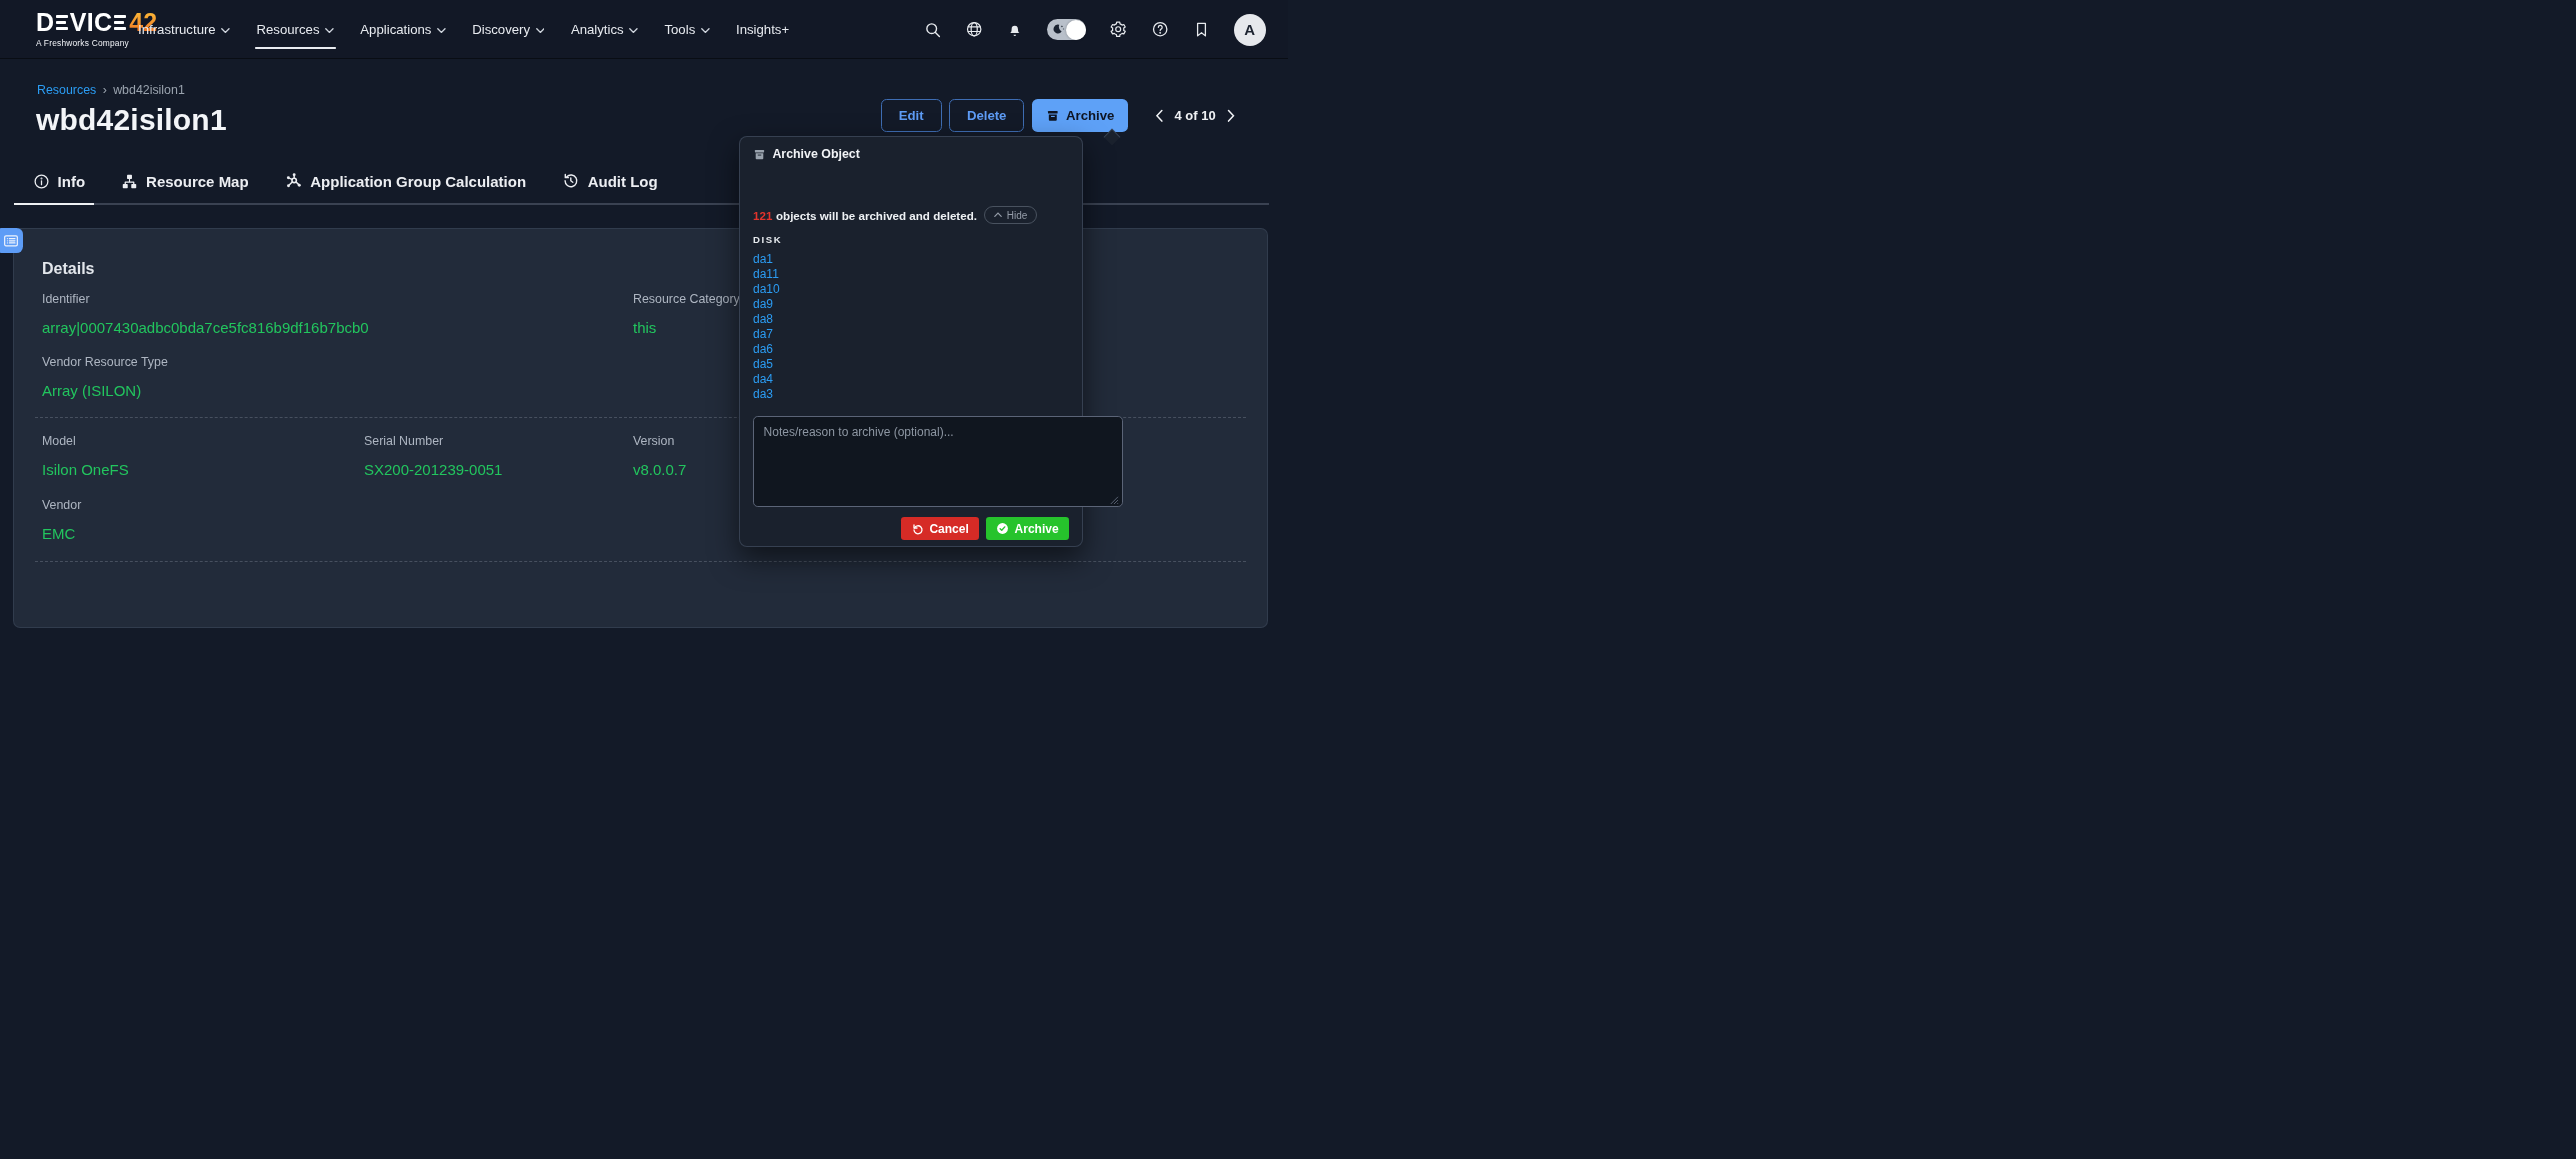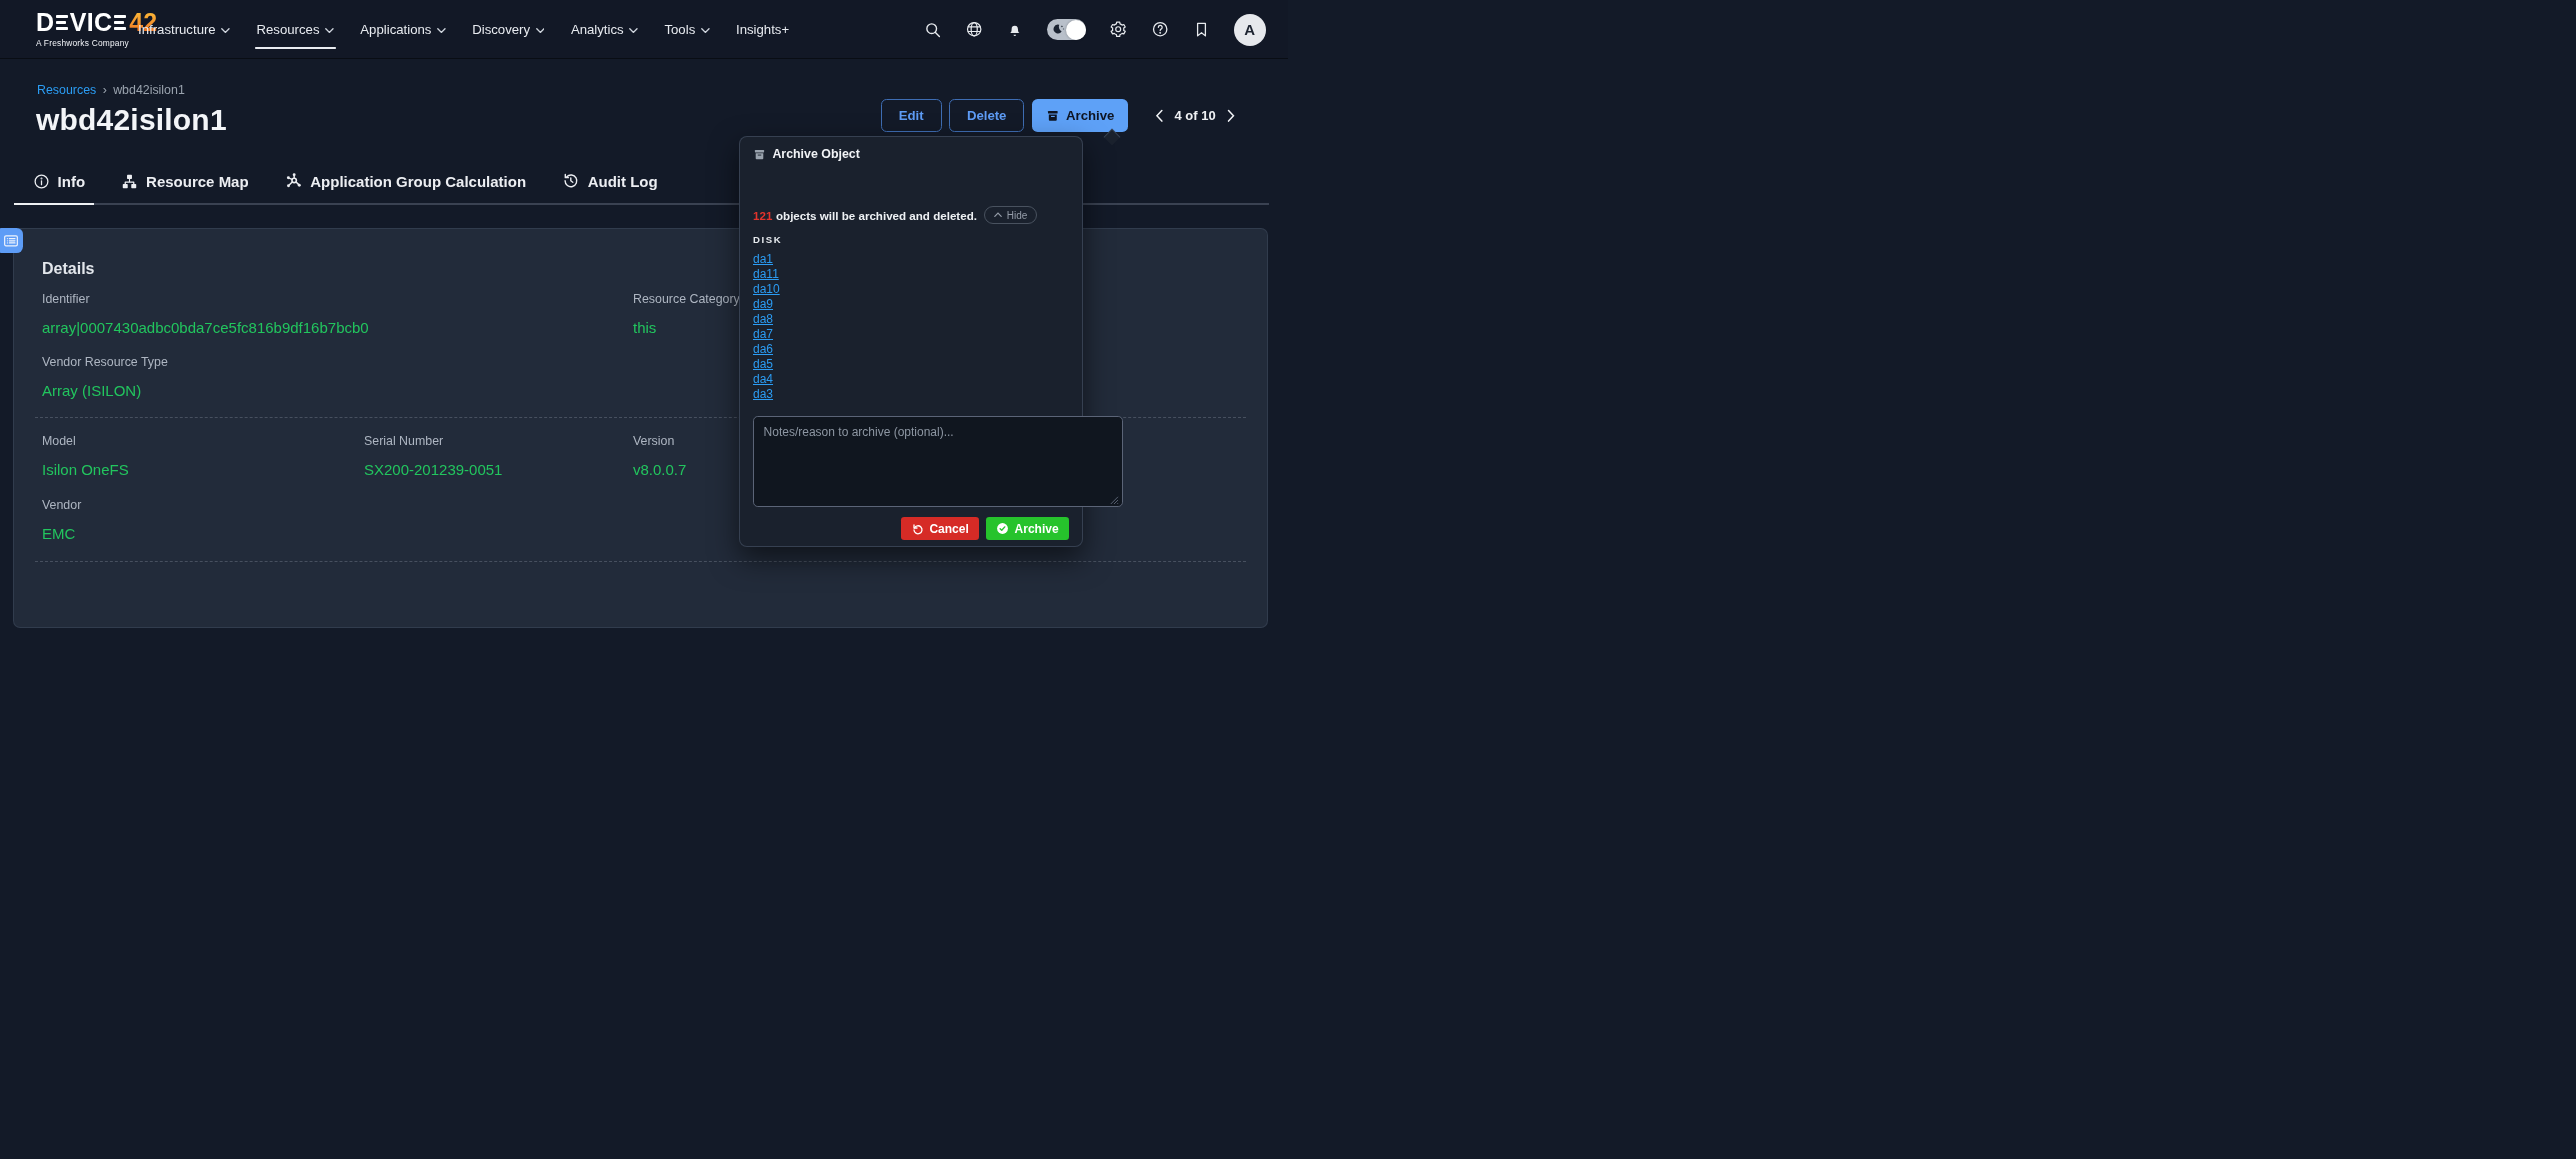--- a/index.html
+++ b/index.html
@@ -84,21 +84,21 @@
              color:#f1f3f6; font-size:12.4px; font-weight:bold; }
   .pp-head svg { color:#9aa3ae; }
   .pp-desc { position:absolute; left:13px; top:30px; width:370px; color:#99a2ac; font-size:12px; line-height:17px; }
   .pp-countrow { position:absolute; left:13px; top:69px; display:flex; align-items:center; gap:7.2px; }
   .pp-count { color:#e3342c; font-size:11.6px; font-weight:bold; }
   .pp-countmsg { color:#eef1f4; font-size:11.6px; font-weight:bold; }
   .pp-hide { display:flex; align-items:center; gap:4.8px; height:18.4px; padding:0 8.8px; border-radius:9.6px;
              border:0.8px solid #49525f; color:#959da9; font-size:10px; cursor:pointer; background:transparent; font-family:inherit; }
   .pp-section { position:absolute; left:13px; top:97px; color:#e6eaee; font-size:9.6px; font-weight:bold; letter-spacing:1.6px; }
   .pp-disklist { position:absolute; left:13px; top:115px; width:240px; height:150px; overflow:hidden; }
-  .pp-disklist a { display:block; color:#2b9cf3; font-size:12px; line-height:15px; text-decoration:underline;
+  .pp-disklist a { display:block; color:#2b9cf3; font-size:12px; line-height:15px; 
                    cursor:pointer; width:max-content; }
   .pp-notes { position:absolute; left:13px; top:279px; width:370px; height:91px; resize:none;
               background:#10161f; border:0.8px solid #5b6477; border-radius:4.8px; padding:8px 9.6px;
               color:#dfe3ea; font-size:12px; font-family:inherit; outline:none; }
   .pp-notes::placeholder { color:#8d96a2; }
   .resize-grip { position:absolute; left:370px; top:356px; pointer-events:none; color:#6b7486; }
   .pp-footer { position:absolute; right:13px; top:380px; display:flex; gap:6.4px; }
   .btn-cancel { height:23px; padding:0 10.4px; background:#d62b26; border:none; border-radius:3.2px;
                 color:#fff; font-size:12px; font-weight:bold; font-family:inherit; cursor:pointer;
                 display:flex; align-items:center; gap:5.6px; }

